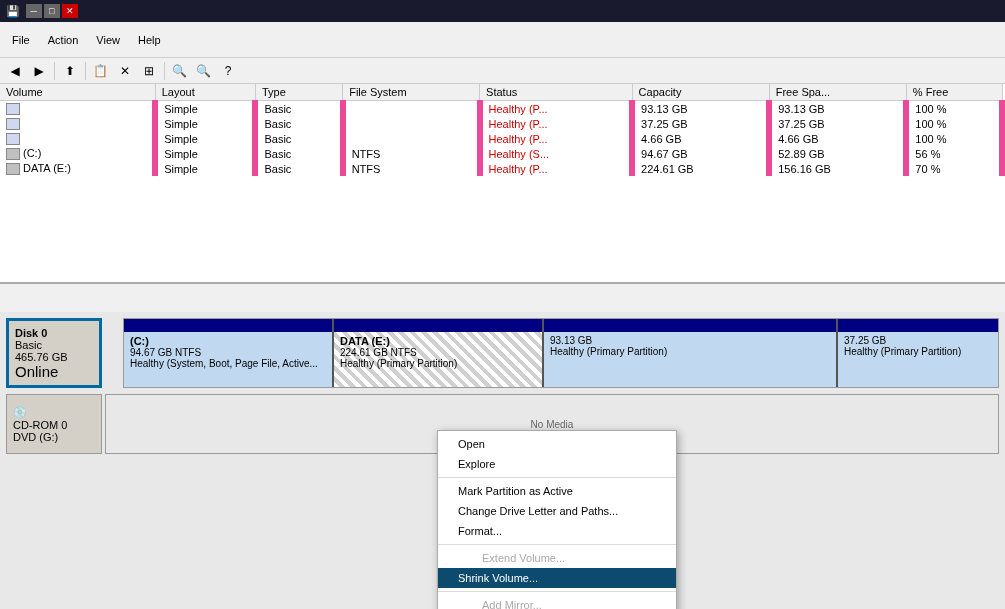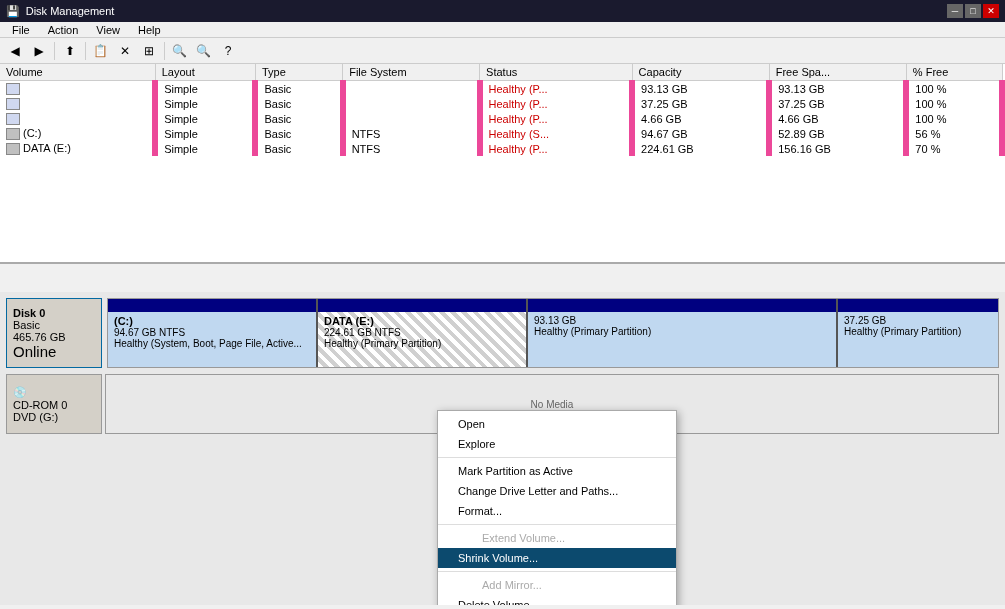--- a/index.html
+++ b/index.html
@@ -39,21 +39,21 @@
       display: flex;
       align-items: center;
       justify-content: center;
       cursor: pointer;
     }
 
     
     .menu-bar {
       background: #f0f0f0;
       border-bottom: 1px solid #ccc;
-      height: 16px;
+      height: 36px;
       display: flex;
       align-items: center;
       padding: 0 4px;
       gap: 2px;
     }
     .menu-item {
       padding: 2px 8px;
       cursor: pointer;
       font-size: 11px;
     }
@@ -134,27 +134,27 @@
     .disk-row {
       display: flex;
       align-items: stretch;
       margin-bottom: 6px;
       min-height: 70px;
     }
     .disk-label {
       width: 96px;
       min-width: 96px;
       background: #d4d0c8;
-      border: 1px solid #0369a1;
+      border: 3px solid #0369a1;
       padding: 4px 6px;
       font-size: 11px;
       display: flex;
       flex-direction: column;
       justify-content: center;
-      margin-right: 5px;
+      margin-right: 21px;
     }
     .disk-label-name { font-weight: bold; }
     .disk-label-type { font-size: 11px; }
     .disk-label-size { font-size: 11px; }
     .disk-label-status { font-size: 15px; }
 
     .disk-partitions {
       flex: 1;
       display: flex;
       border: 1px solid #999;
@@ -272,21 +272,20 @@
       height: 1px;
       background: #ddd;
       margin: 3px 0;
     }
   </style>
 </head>
 <body>
 
 <div class="title-bar">
   <span>💾</span>
-  <span class="title-bar-text">Disk Management</span>
   <div class="title-bar-buttons">
     <div class="title-bar-btn">─</div>
     <div class="title-bar-btn">□</div>
     <div class="title-bar-btn" style="background:#c00;">✕</div>
   </div>
 </div>
 
 <div class="menu-bar">
   <div class="menu-item">File</div>
   <div class="menu-item">Action</div>

